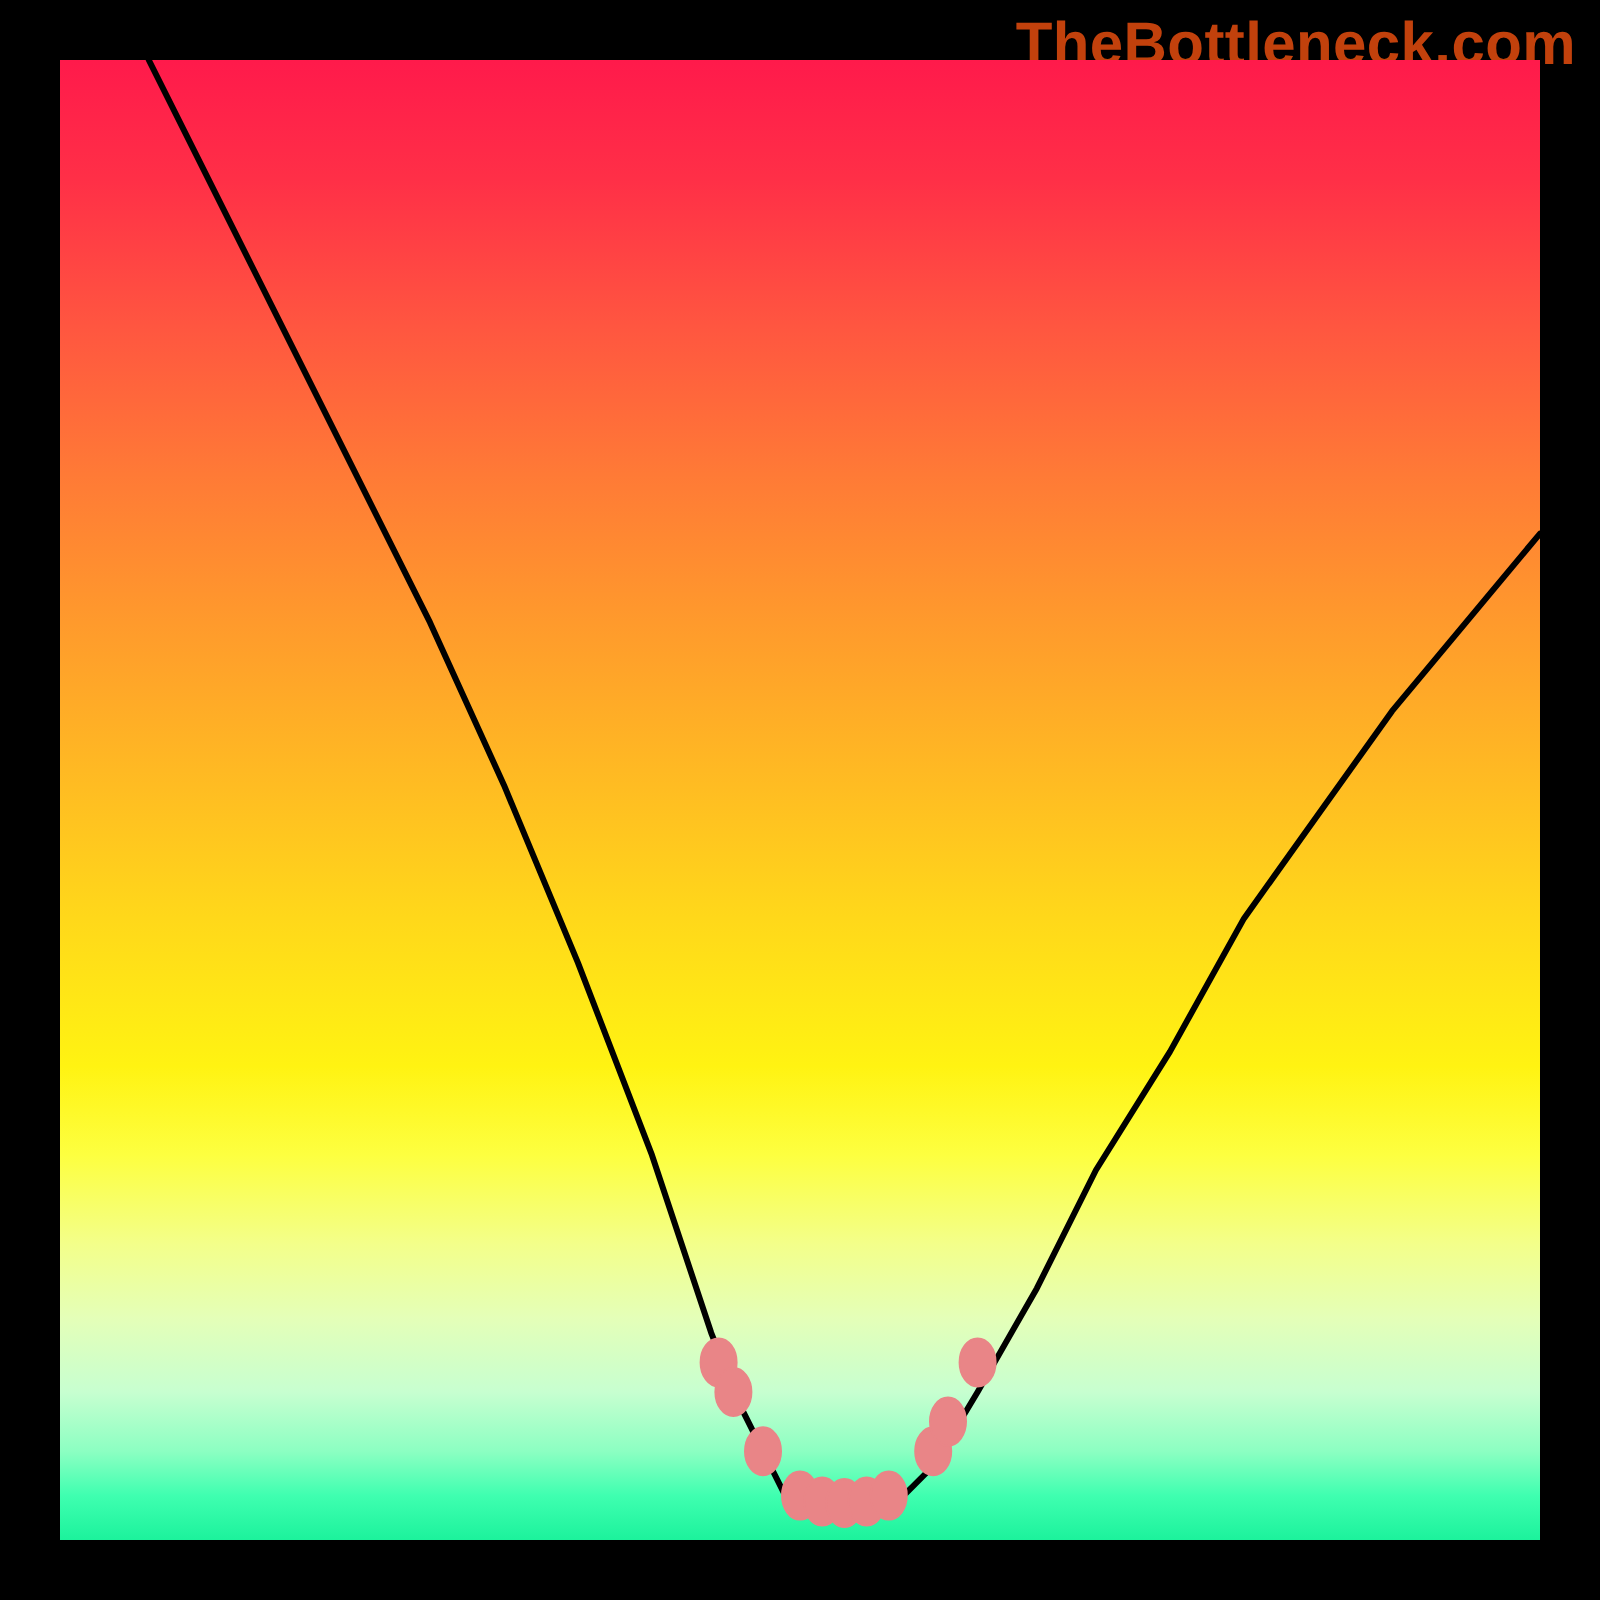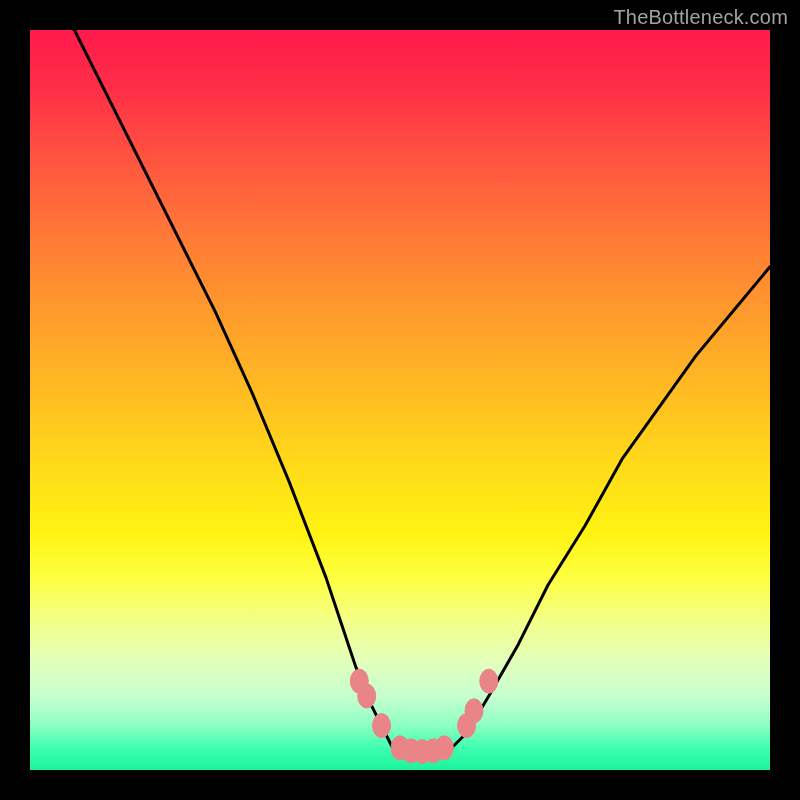--- a/index.html
+++ b/index.html
@@ -38,23 +38,23 @@
       #c7ffd0 90%,
       #8cffc2 94%,
       #3fffb0 97%,
       #1cf29c 100%
     );
   }
   .watermark {
     position: absolute;
     top: 6px;
     right: 12px;
-    color: #a3a3a3;
-    font-size: 20px;
-    font-weight: 400;
+    color: #c2410c;
+    font-size: 30px;
+    font-weight: 700;
     letter-spacing: 0.2px;
     user-select: none;
   }
   svg.overlay {
     position: absolute;
     left: 0;
     top: 0;
     width: 740px;
     height: 740px;
     overflow: visible;

